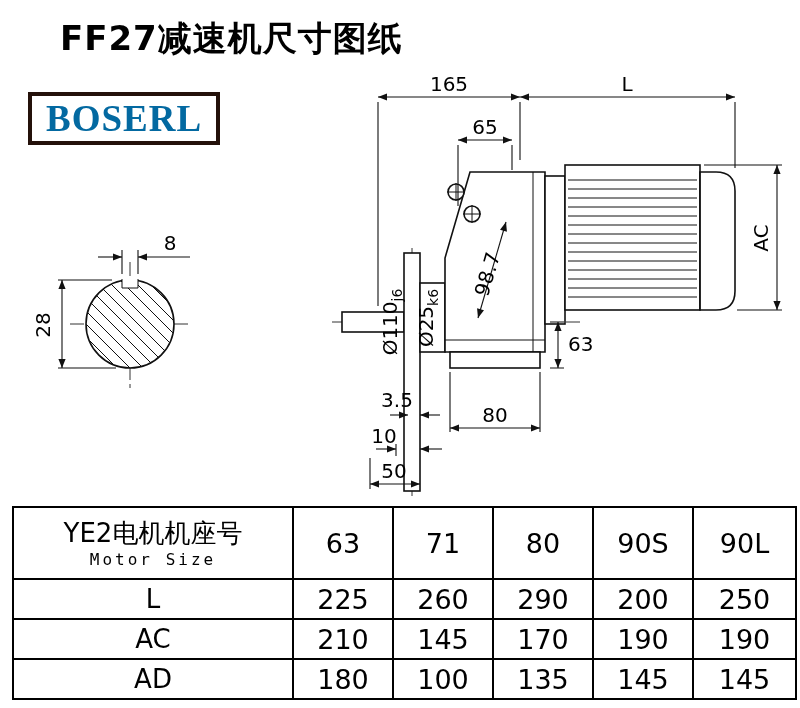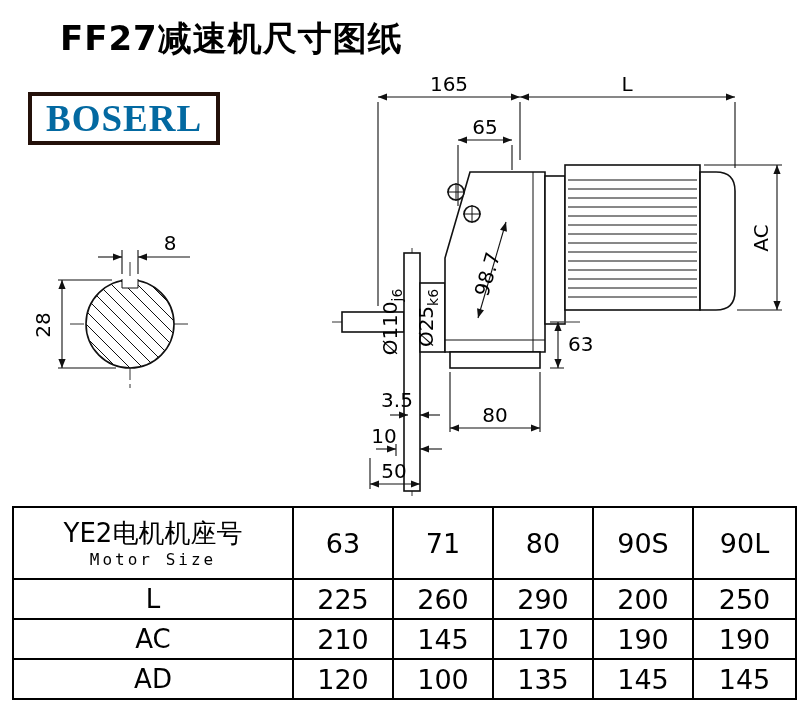--- a/index.html
+++ b/index.html
@@ -163,21 +163,21 @@
       <tr class="drow">
         <td class="lbl">AC</td>
         <td class="num">210</td>
         <td class="num">145</td>
         <td class="num">170</td>
         <td class="num">190</td>
         <td class="num">190</td>
       </tr>
       <tr class="drow">
         <td class="lbl">AD</td>
-        <td class="num">120</td>
+        <td class="num">180</td>
         <td class="num">100</td>
         <td class="num">135</td>
         <td class="num">145</td>
         <td class="num">145</td>
       </tr>
     </tbody>
       </table>
   </div>
 
 </div>

